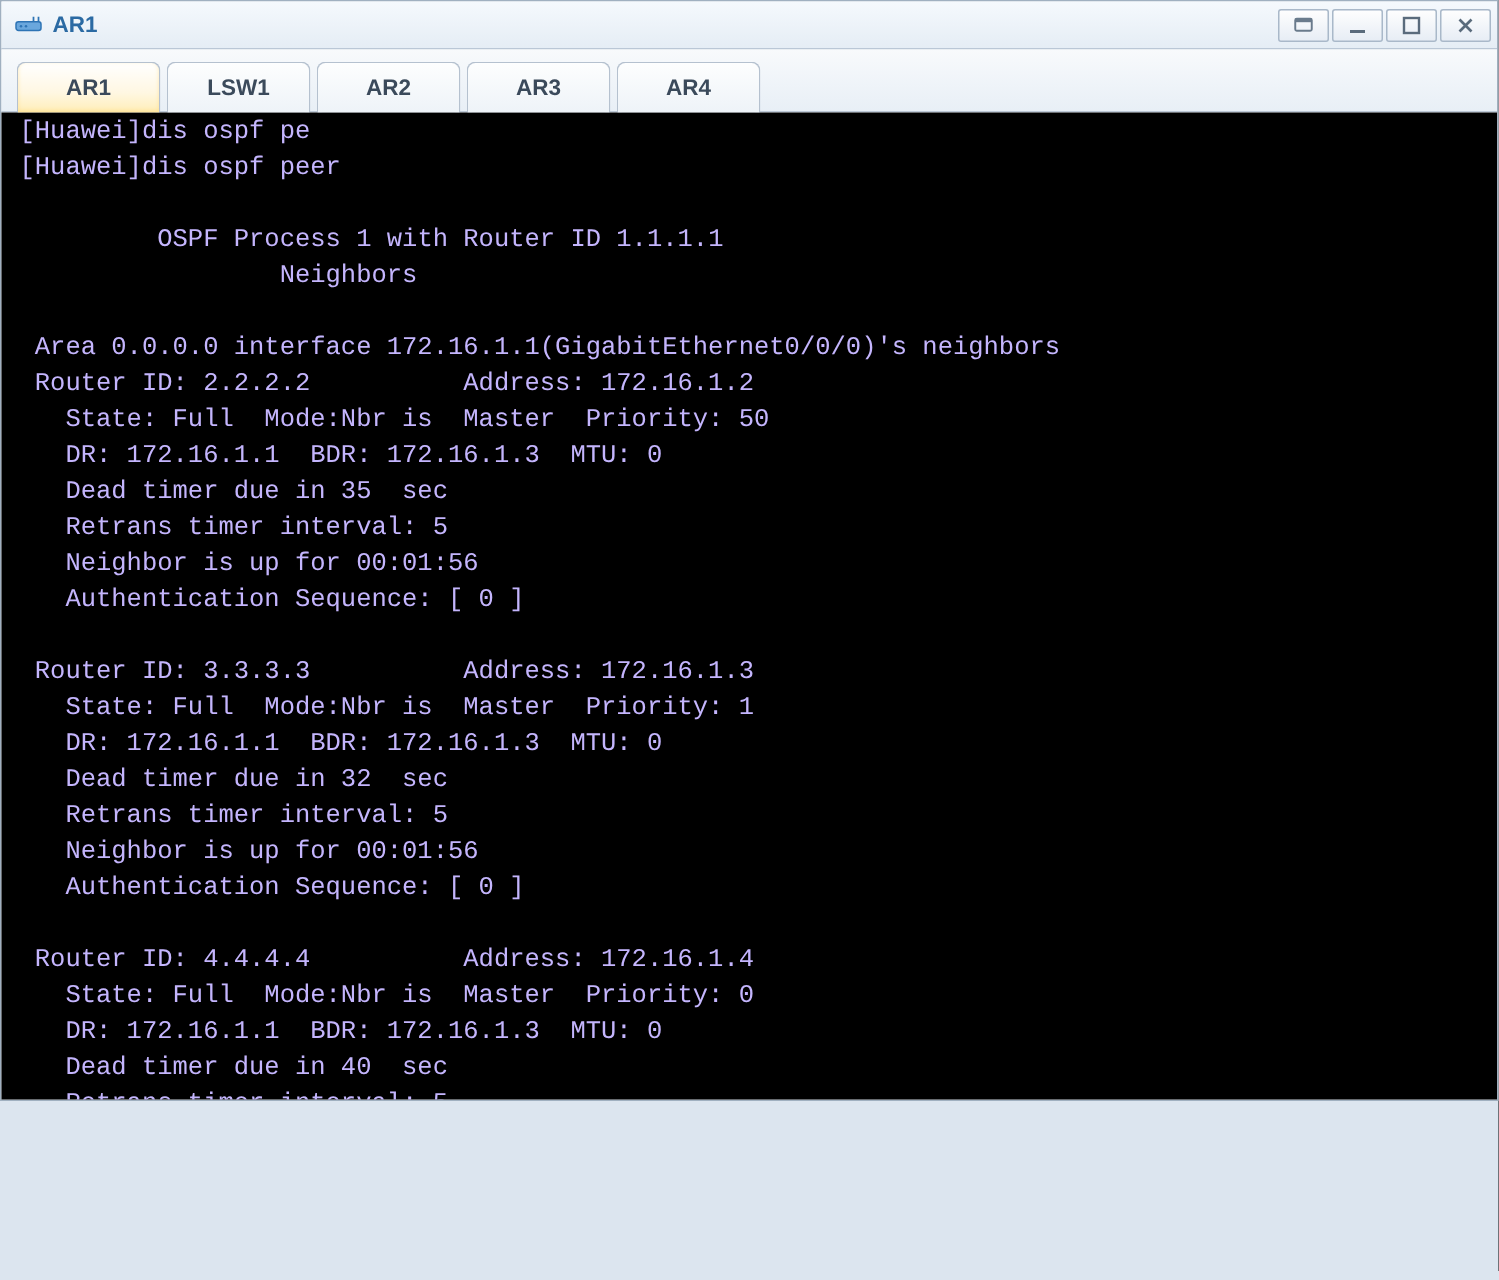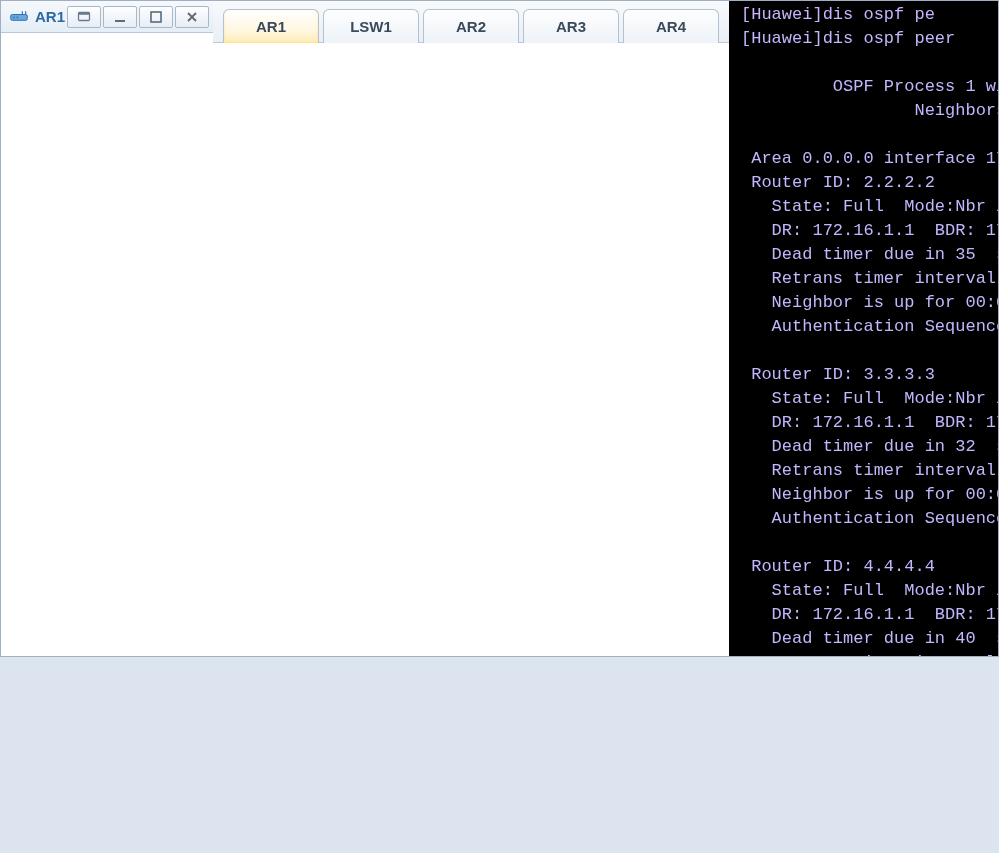--- a/index.html
+++ b/index.html
@@ -1,17 +1,17 @@
 <!DOCTYPE html>
 <html><head>
   <meta charset="utf-8">
   <style>
     * { margin:0; padding:0; box-sizing:border-box; }
     body { font-family:"Segoe UI",Tahoma,Arial,sans-serif; background:#dce5ef; width:999px; height:853px; overflow:hidden; }
-    .window { width:999px; height:657px; display:flex; flex-direction:row; background:#fff; border:1px solid #a0b0c0; }
+    .window { width:999px; height:734px; display:flex; flex-direction:column; background:#fff; border:1px solid #a0b0c0; }
     .titlebar { height:32px; background:linear-gradient(#f5f9fd,#e5edf5); display:flex; align-items:center; padding:0 4px 0 8px; border-bottom:1px solid #bac7d6; }
     .titlebar .app-icon { width:20px; height:20px; margin-right:6px; display:flex; align-items:center; justify-content:center; }
     .titlebar .app-icon svg { width:20px; height:20px; }
     .titlebar .title { color:#2b6aa3; font-weight:600; font-size:15px; flex:0 0 auto; }
     .titlebar .spacer { flex:1; }
     .winbtn { width:34px; height:22px; margin-left:2px; border:1px solid #a9b8c9; background:linear-gradient(#fefefe,#e7edf5); border-radius:2px; display:flex; align-items:center; justify-content:center; color:#5a6b7c; }
     .winbtn span, .winbtn svg { pointer-events:none; }
     .tabs { height:42px; background:linear-gradient(#f8fafc,#e8eff6); display:flex; align-items:flex-end; padding:0 10px; border-bottom:1px solid #bcc8d6; gap:4px; }
     .tab { min-width:96px; height:34px; padding:0 18px; border:1px solid #b5c1cf; border-bottom:none; border-radius:6px 6px 0 0; background:linear-gradient(#fdfefe,#eef3f8); color:#3b4a5b; font-size:15px; display:flex; align-items:center; justify-content:center; position:relative; top:1px;font-weight:bold; }
     .tab.active { background:linear-gradient(#ffffff,#fff7e2 60%,#ffeeb8); font-weight:600; box-shadow:0 -1px 3px rgba(255,200,60,.35) inset; }

